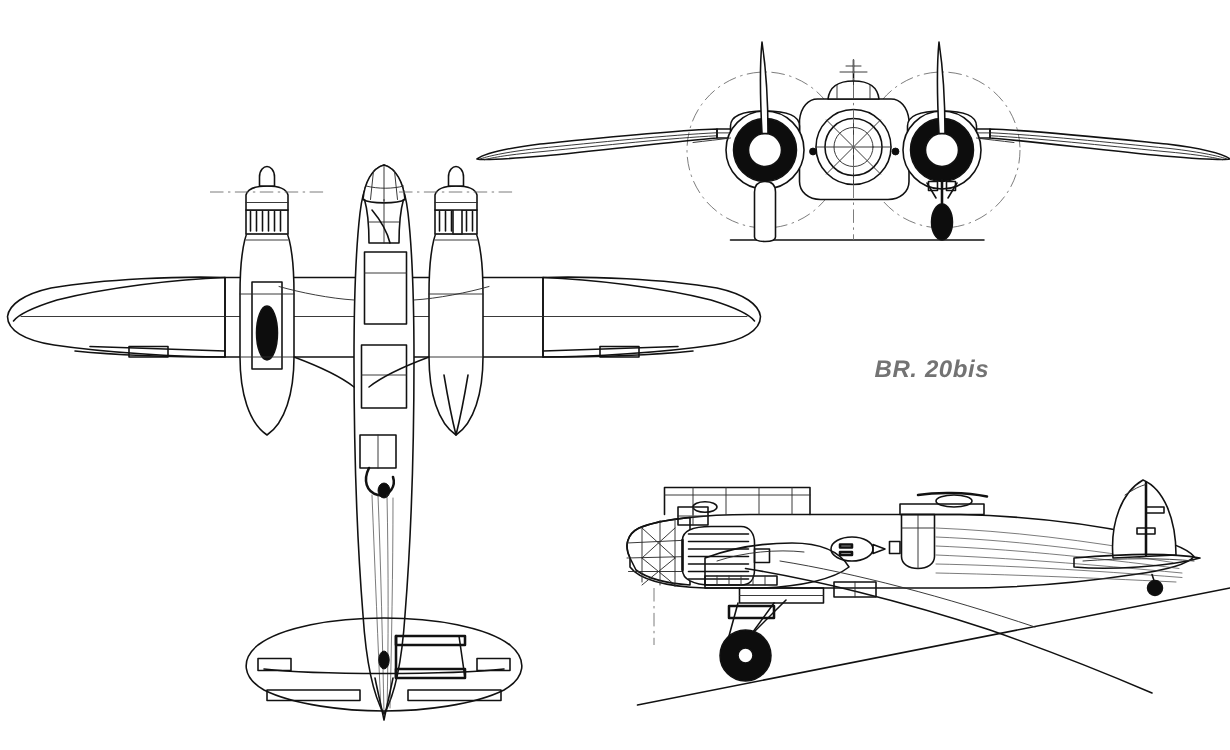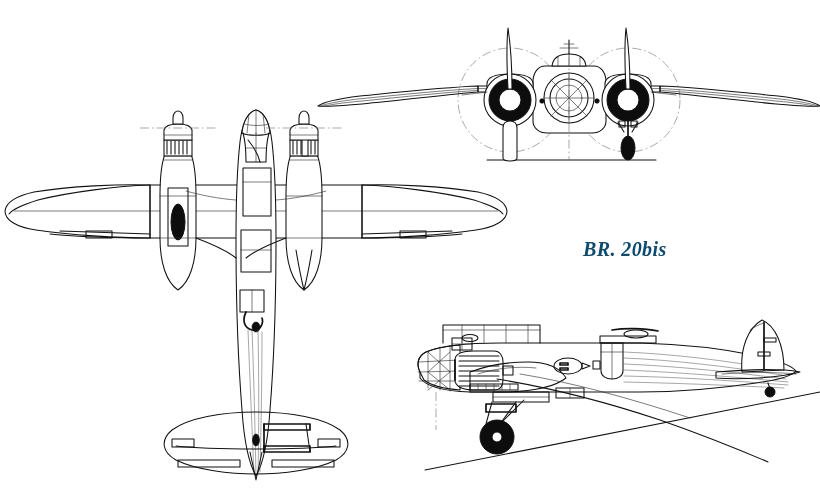--- a/index.html
+++ b/index.html
@@ -31,26 +31,26 @@
   .ln   { fill: none; stroke: #111111; stroke-width: 1.05; stroke-linejoin: round; stroke-linecap: round; }
   .ln-h { fill: none; stroke: #111111; stroke-width: 1.7;  stroke-linejoin: round; stroke-linecap: round; }
   .ln-t { fill: none; stroke: #2b2b2b; stroke-width: 0.62; stroke-linejoin: round; stroke-linecap: round; }
   .ln-x { fill: none; stroke: #3a3a3a; stroke-width: 0.45; stroke-linejoin: round; stroke-linecap: round; }
   .fillw  { fill: #ffffff; stroke: #111111; stroke-width: 1.05; stroke-linejoin: round; }
   .solid  { fill: #0d0d0d; stroke: #0d0d0d; stroke-width: 0.6; }
   .solid-o{ fill: #0d0d0d; stroke: #111111; stroke-width: 1.0; }
   .cl { fill: none; stroke: #6e6e6e; stroke-width: 0.6; stroke-dasharray: 9 3 1.6 3; }
   .caption-text {
     position: absolute;
-    font-family: Liberation Serif, serif;
+    font-family: Liberation Sans, sans-serif;
     font-style: italic;
     font-weight: 700;
-    font-size: 20px;
+    font-size: 16px;
     letter-spacing: 0.4px;
-    color: #0c4a6e;
+    color: #737373;
     white-space: nowrap;
   }
 </style>
 </head>
 <body>
 
 <div id="sheet">
 
   <svg class="drawing" viewBox="0 0 820 500" xmlns="http://www.w3.org/2000/svg">
 

